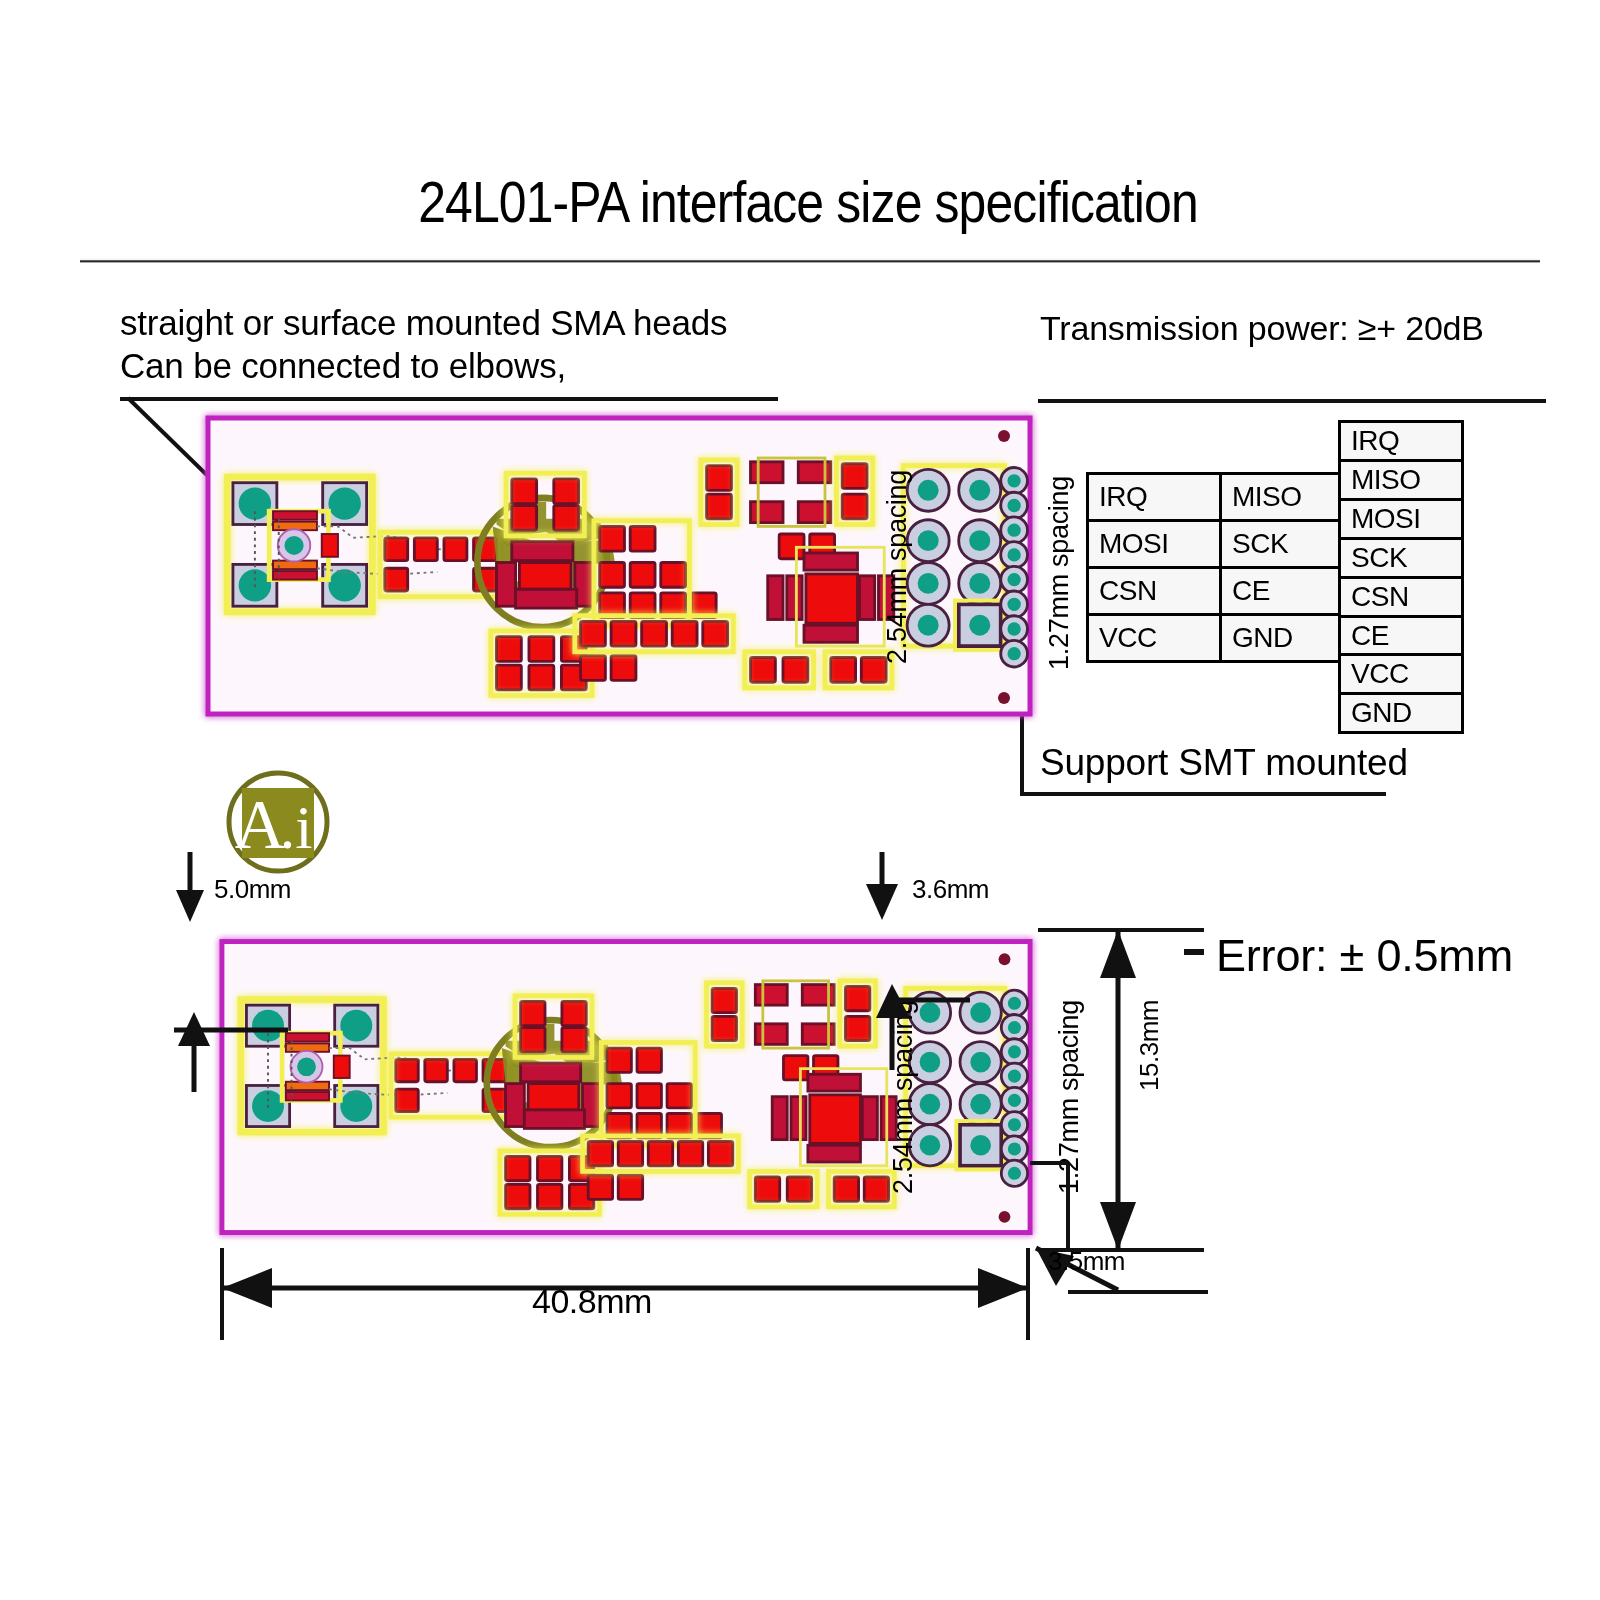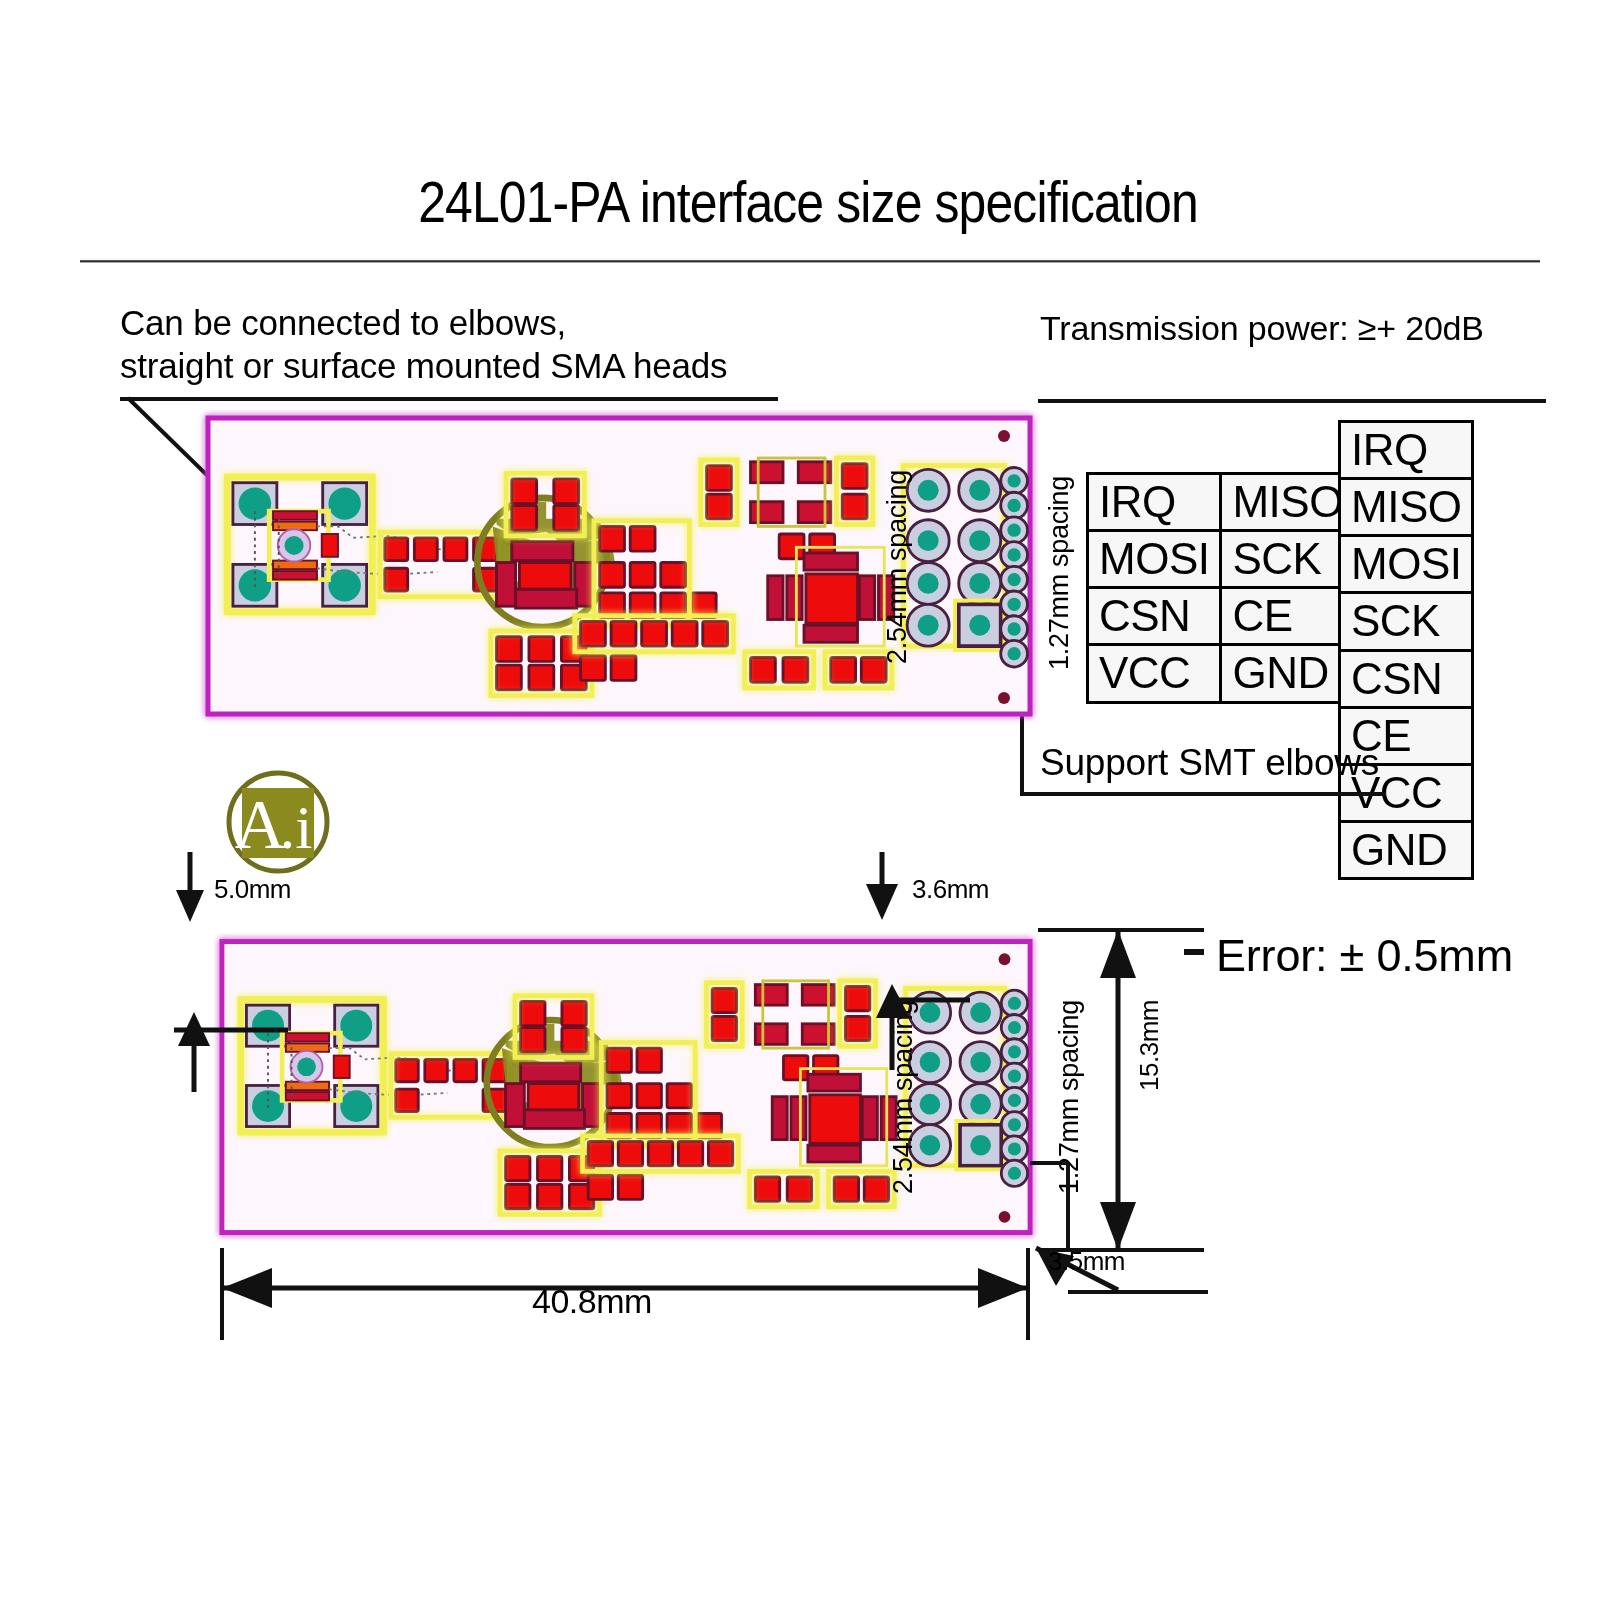--- a/index.html
+++ b/index.html
@@ -44,21 +44,21 @@
   .smt-ul{position:absolute;left:1012px;top:792px;width:366px;height:4px;background:#111;}
   .smt-lead{position:absolute;left:1012px;top:715px;width:4px;height:80px;background:#111;}
 
   .error-text{
     position:absolute; left:1208px; top:930px; font-size:45px; letter-spacing:-.2px;
   }
 
   
   .tbl{position:absolute;border-collapse:collapse;background:#fafafa;}
   .tbl td{
-    border:3px solid #000; font-size:44px; padding:2px 10px;
+    border:3px solid #000; font-size:28px; padding:2px 10px;
     font-family:"Liberation Sans",sans-serif; line-height:1.14; letter-spacing:-.5px;
     background:#f7f7f7;
   }
   #table-2col{left:1078px; top:472px;}
   #table-2col td{width:110px; height:40px;}
   #table-1col{left:1330px; top:420px;}
   #table-1col td{width:100px; height:30px;}
 
   
   .dim{
@@ -78,22 +78,22 @@
 </style>
 </head>
 <body>
 
 <div class="root">
 
   <div class="title">24L01-PA interface size specification</div>
   <div class="title-rule"></div>
 
   <div class="callout-left">
+    <div>straight or surface mounted SMA heads</div>
     <div>Can be connected to elbows,</div>
-    <div>straight or surface mounted SMA heads</div>
     <div class="ul"></div>
   </div>
 
   <div class="callout-right">
     <div>Transmission power: ≥+ 20dB</div>
     <div class="ul"></div>
   </div>
 
   <svg width="1600" height="1600">
     <line x1="120" y1="398" x2="288" y2="562" stroke="#111" stroke-width="4"></line>
@@ -143,21 +143,21 @@
       <tr>
           <td>VCC</td>
         </tr>
       <tr>
           <td>GND</td>
         </tr>
     </tbody>
   </table>
 
   <div class="smt-lead"></div>
-  <div class="smt-text">Support SMT elbows</div>
+  <div class="smt-text">Support SMT mounted</div>
   <div class="smt-ul"></div>
 
   <div class="error-text">Error: ± 0.5mm</div>
 
   <svg class="board-svg" style="left:196px; top:414px;" width="830" height="308" viewBox="0 0 830 308">
     <defs>
       <filter id="glowY" x="-60%" y="-60%" width="220%" height="220%">
         <feGaussianBlur stdDeviation="4" result="b"></feGaussianBlur>
         <feMerge>
             <feMergeNode in="b"></feMergeNode>

